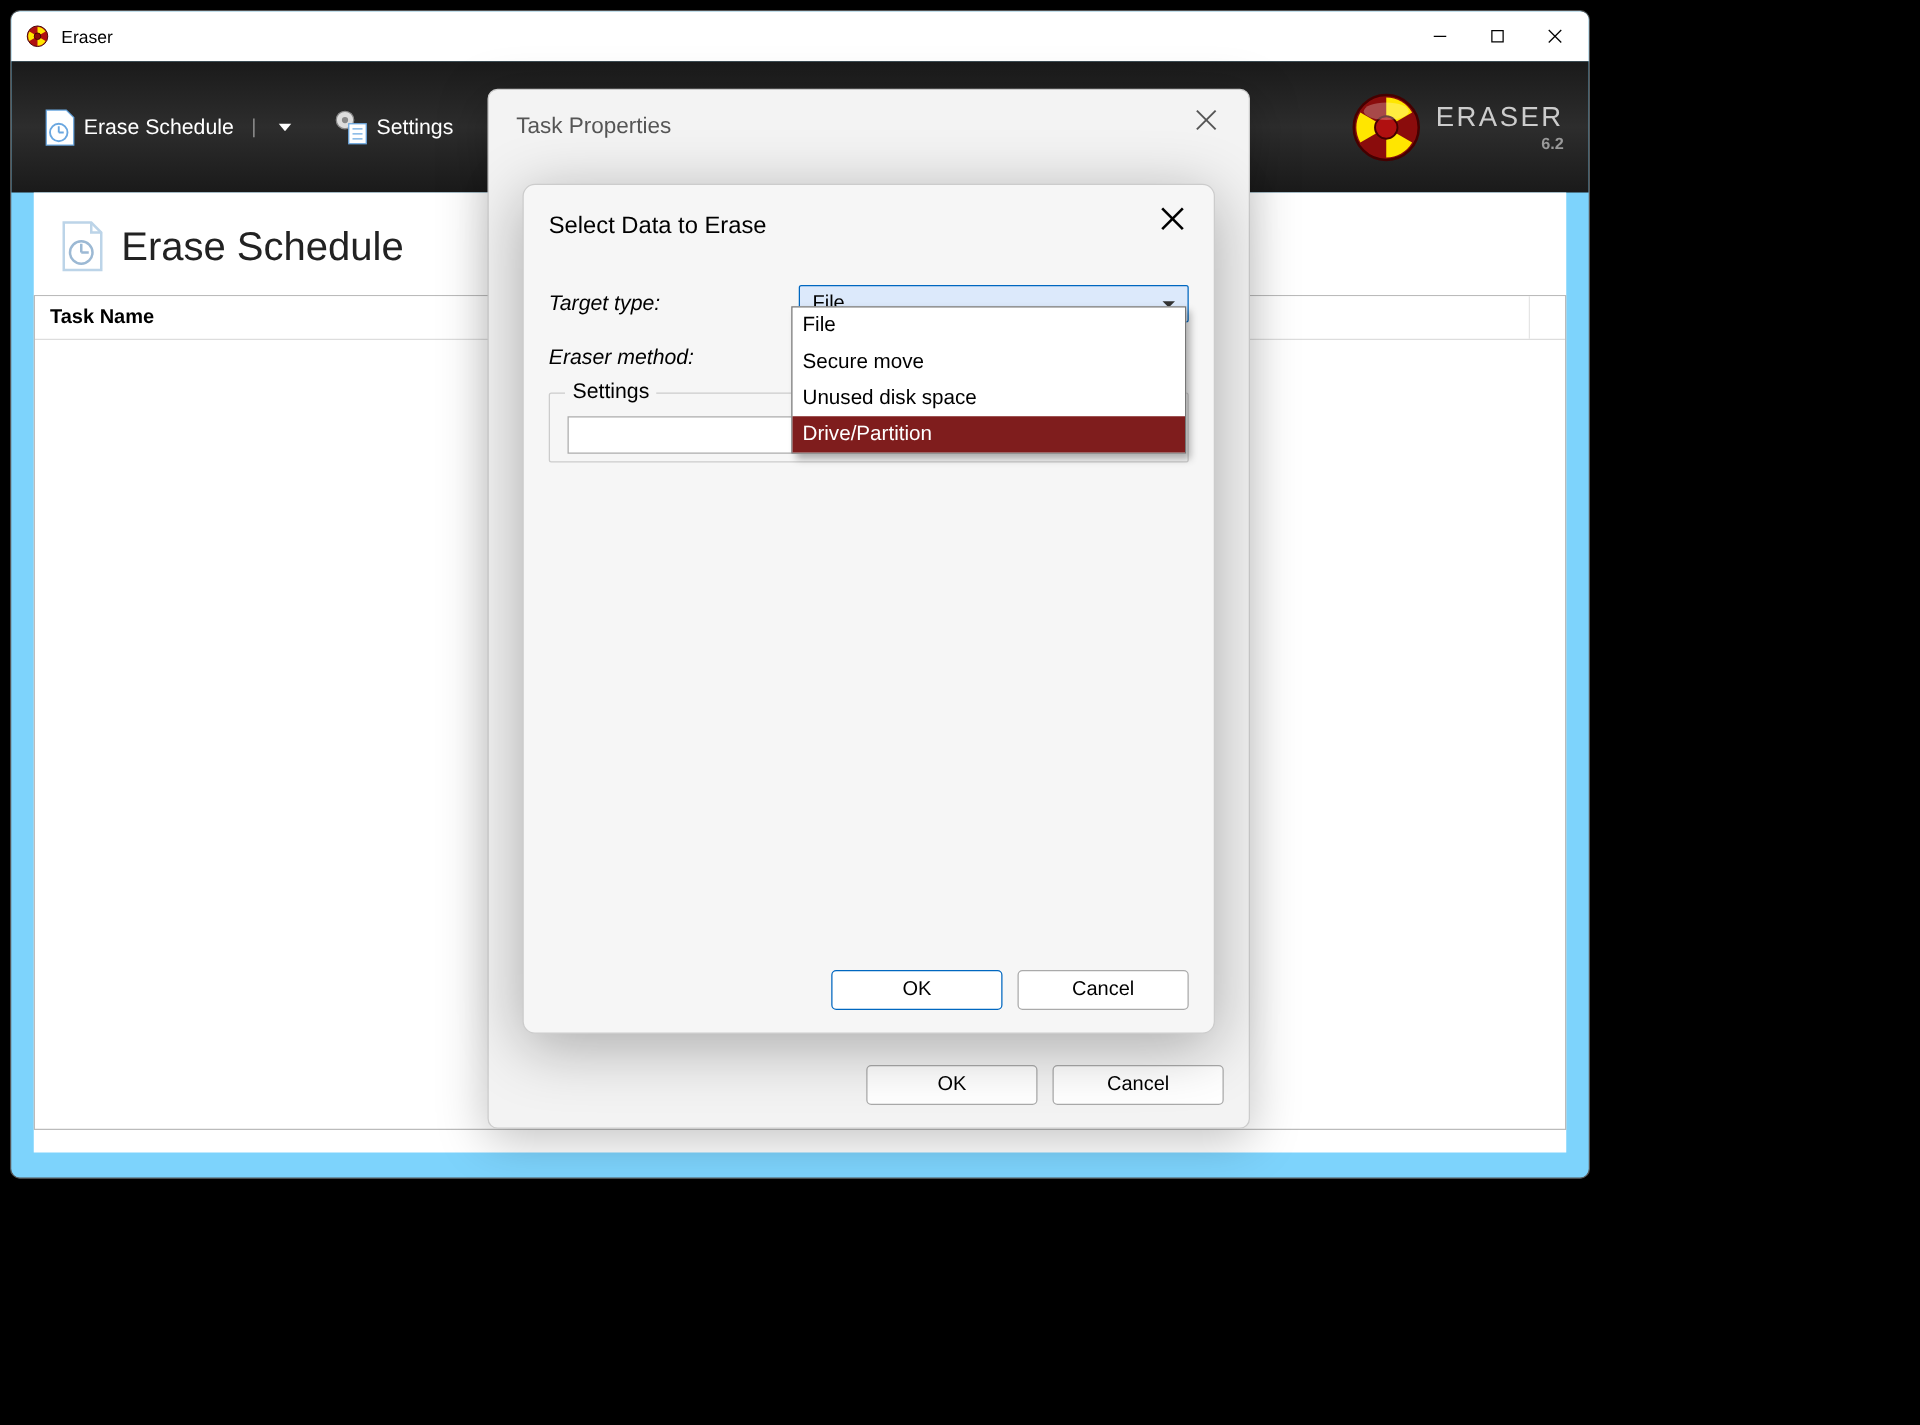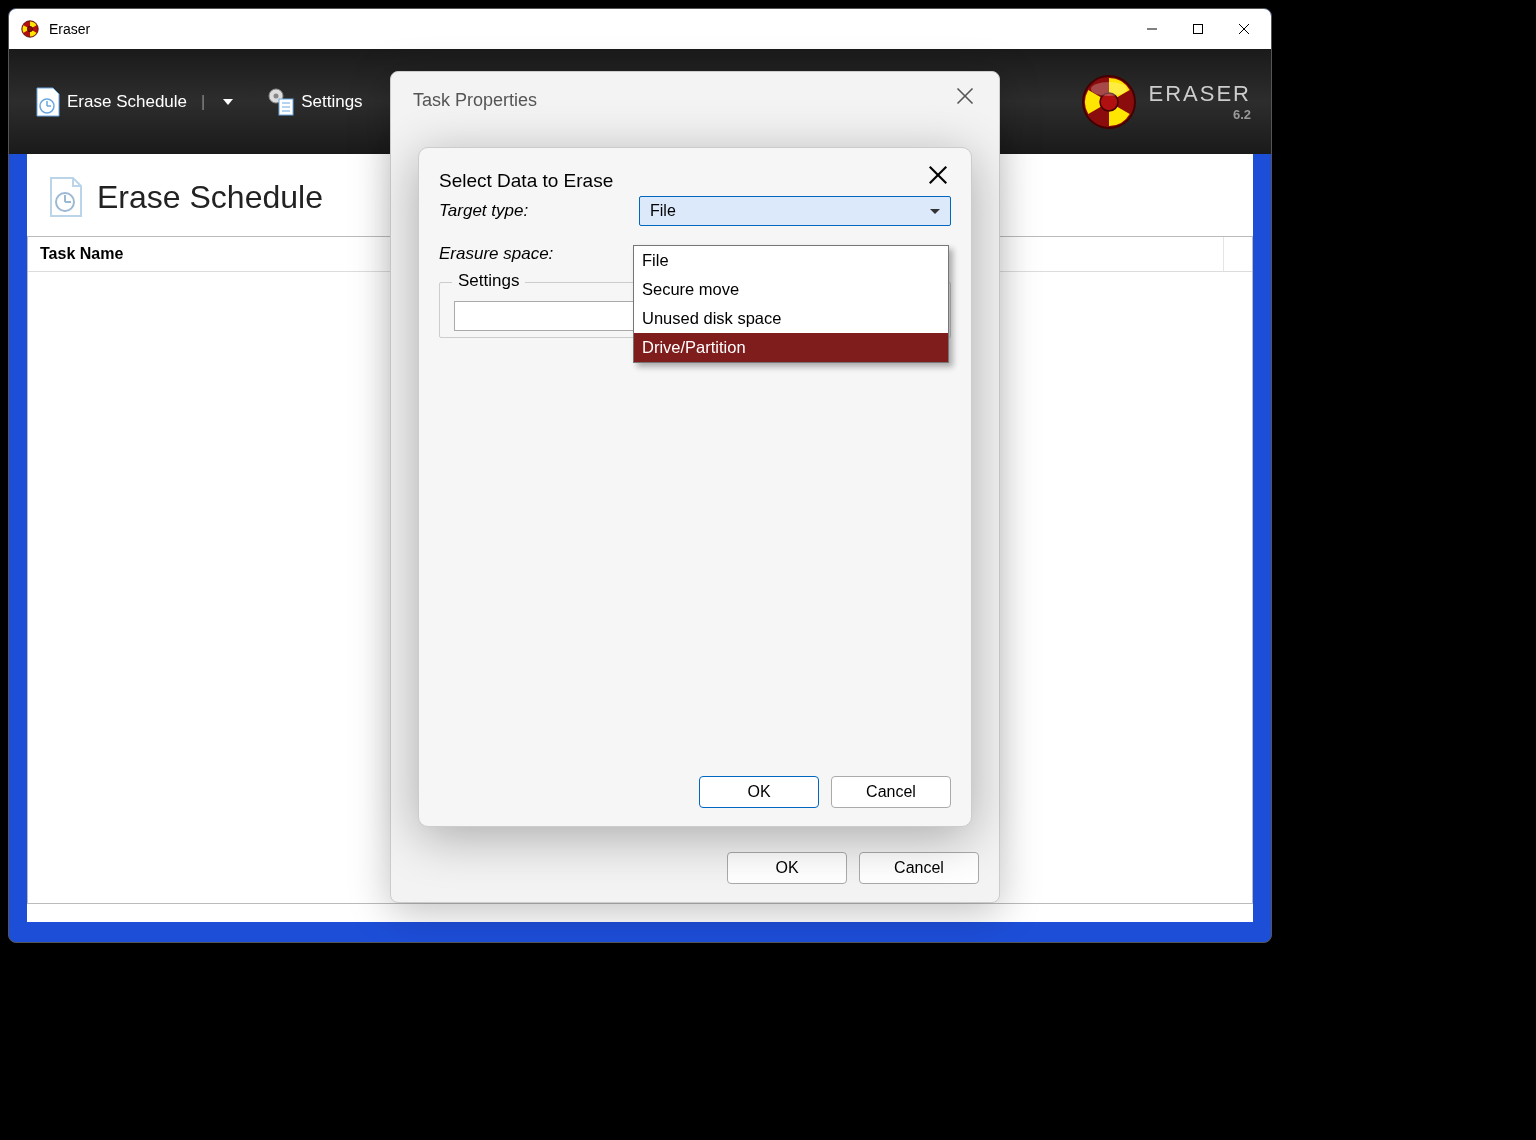--- a/index.html
+++ b/index.html
@@ -3,21 +3,21 @@
   <meta charset="utf-8">
   <style>
     * { margin: 0; padding: 0; box-sizing: border-box; font-family: 'Segoe UI', Tahoma, sans-serif; }
     body { width: 1536px; height: 1140px; background: #000; overflow: hidden; position: relative; }
 
     
     .main-window {
       position: absolute;
       top: 8px; left: 8px;
       width: 1264px; height: 935px;
-      background: #1d4ed8;
+      background: #7dd3fc;
       border: 1px solid #555;
       border-radius: 8px;
       overflow: hidden;
       box-shadow: 0 4px 20px rgba(0,0,0,0.3);
     }
     .titlebar {
       height: 40px;
       display: flex;
       align-items: center;
       padding: 0 4px 0 12px;
@@ -103,42 +103,42 @@
       width: 26px; height: 26px;
       color: #555;
     }
     .dlg-footer {
       position: absolute;
       bottom: 18px; right: 20px;
       display: flex;
       gap: 12px;
     }
     .btn {
-      width: 120px; height: 32px;
+      width: 137px; height: 32px;
       background: #fff;
       border: 1px solid #aaa;
       border-radius: 4px;
       font-size: 16px;
       display: flex; align-items: center; justify-content: center;
       cursor: default;
     }
     .btn.primary { border: 1px solid #0067c0; color: #000; }
 
     
     .dialog-sde {
       position: absolute;
       top: 147px; left: 418px;
       width: 554px; height: 680px;
       background: #f6f6f6;
       border: 1px solid #ccc;
       border-radius: 10px;
       box-shadow: 0 10px 50px rgba(0,0,0,0.3);
       padding: 22px 20px;
     }
-    .dialog-sde .sde-title { font-size: 19px; margin-bottom: 4px; }
+    .dialog-sde .sde-title { font-size: 19px; margin-bottom: 36px; }
     .sde-close {
       position: absolute; top: 16px; right: 18px;
       width: 26px; height: 26px; color: #000;
     }
     .form-row { display: flex; align-items: center; margin-bottom: 18px; }
     .form-label { width: 200px; font-size: 17px; font-style: italic; }
     .combo {
       flex: 1;
       height: 30px;
       background: #dce9fb;
@@ -327,21 +327,21 @@
 
   <div class="form-row">
     <div class="form-label">Target type:</div>
     <div class="combo">
       <span>File</span>
       <span class="combo-caret"></span>
     </div>
   </div>
 
   <div class="form-row">
-    <div class="form-label">Erasure space:</div>
+    <div class="form-label">Eraser method:</div>
   </div>
 
   <div class="fieldset">
     <div class="fieldset-legend">Settings</div>
     <div class="fieldset-input"></div>
   </div>
 
   <div class="sde-footer">
     <div class="btn primary">OK</div>
     <div class="btn">Cancel</div>

